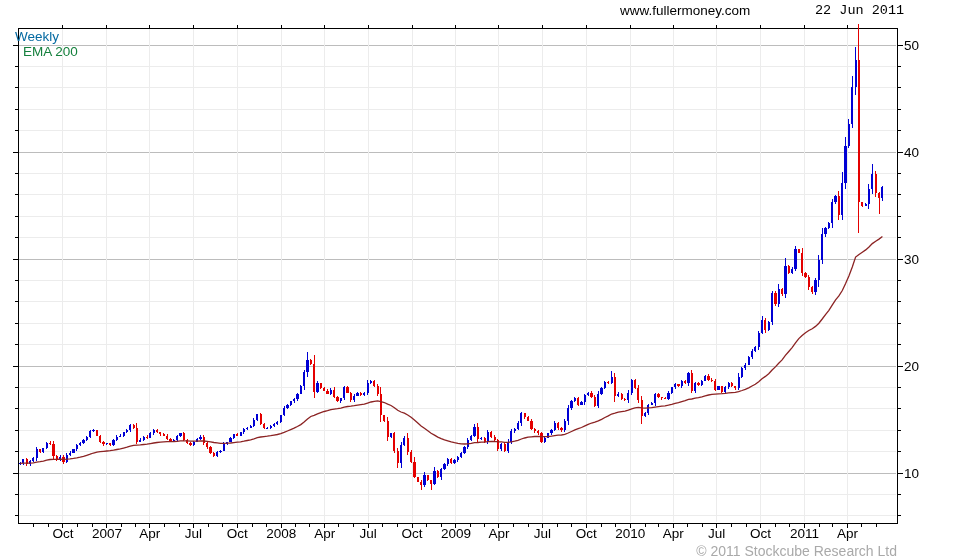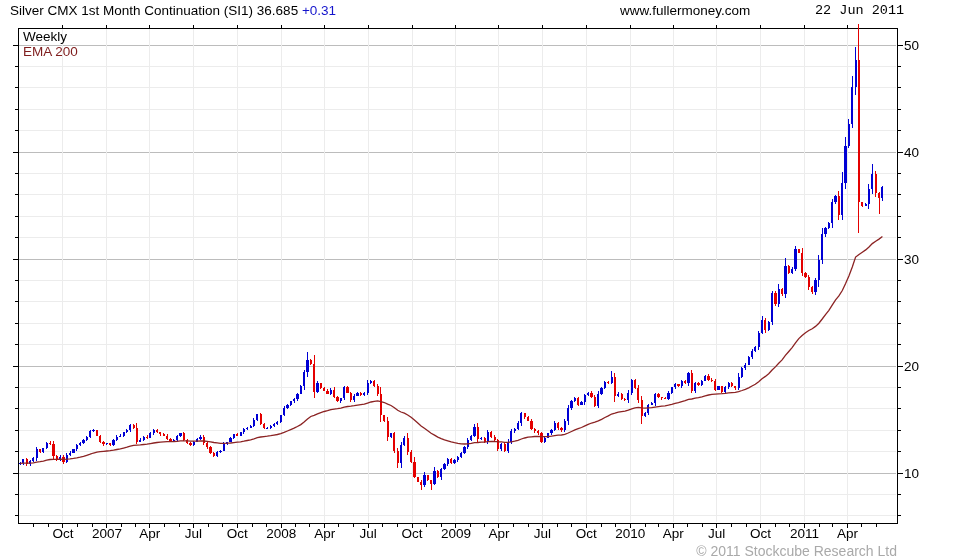--- a/index.html
+++ b/index.html
@@ -4,32 +4,30 @@
 <style>
   html,body{margin:0;padding:0;background:#fff;width:980px;height:560px;overflow:hidden;
     font-family:"Liberation Sans","DejaVu Sans",sans-serif;}
   #stage{position:relative;width:980px;height:560px;background:#fff;}
   .hdr{position:absolute;top:3px;font-size:13.5px;color:#000;white-space:nowrap;}
   #title{left:10px;}
   #chg{color:#1414cc;}
   #site{left:620px;}
   #date{left:815px;font-family:Liberation Mono, monospace;}
   .lg{position:absolute;font-size:13.5px;white-space:nowrap;}
-  #lg1{left:23px;top:29px;color:#000000;}
-  #lg2{left:23px;top:44px;color:#7f1d1d;}
+  #lg1{left:15px;top:29px;color:#0369a1;}
+  #lg2{left:23px;top:44px;color:#15803d;}
   #copy{position:absolute;top:543px;right:83px;font-size:14px;color:#a9a9a9;white-space:nowrap;}
   svg{position:absolute;left:0;top:0;}
   text{font-family:"Liberation Sans","DejaVu Sans",sans-serif;}
 </style>
 </head>
 <body>
 
 <div id="stage">
-  <div id="title" class="hdr"><span>Silver CMX 1st Month Continuation (SI1) 36.685</span>
-    <span id="chg">+0.31</span></div>
   <div id="site" class="hdr">www.fullermoney.com</div>
   <div id="date" class="hdr">22 Jun 2011</div>
 
   <svg id="plot" width="980" height="560">
       <g shape-rendering="crispEdges">
         <line x1="19" x2="896" y1="515.8" y2="515.8" stroke="#ececec" stroke-width="1"></line>
         <line x1="19" x2="896" y1="494.4" y2="494.4" stroke="#ececec" stroke-width="1"></line>
         <line x1="19" x2="896" y1="473" y2="473" stroke="#bcbcbc" stroke-width="1"></line>
         <line x1="19" x2="896" y1="451.6" y2="451.6" stroke="#ececec" stroke-width="1"></line>
         <line x1="19" x2="896" y1="430.2" y2="430.2" stroke="#ececec" stroke-width="1"></line>

